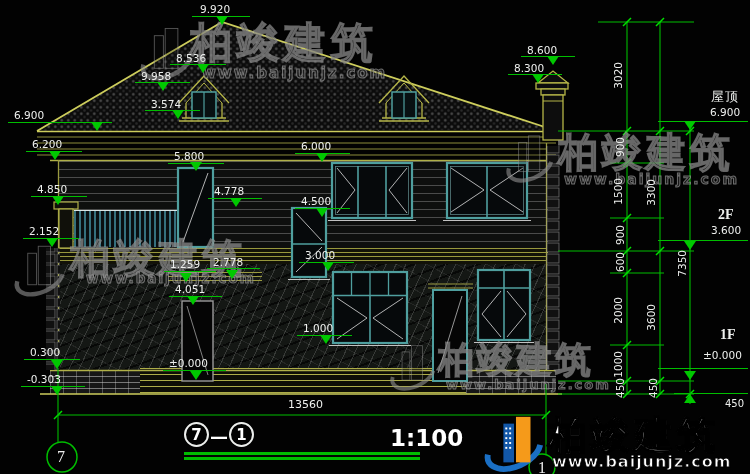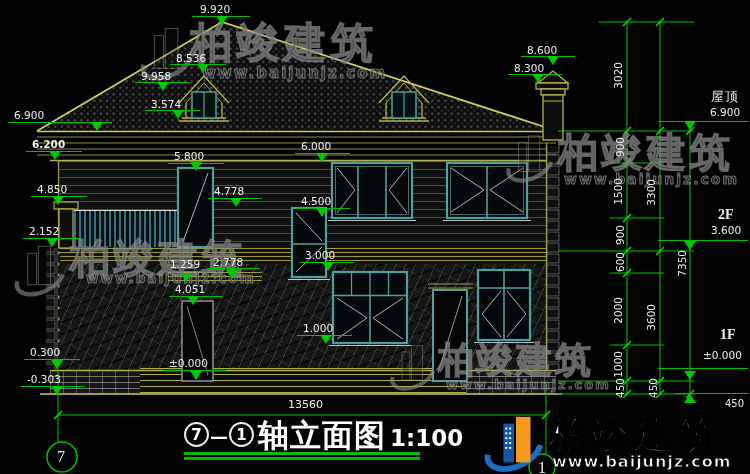--- a/index.html
+++ b/index.html
@@ -351,21 +351,21 @@
       <div class="tri" style="left: 172px; top: 110px;"></div>
       <div class="dim" style="left: 527px; top: 44px;">8.600</div>
       <div class="gline" style="left: 521px; width: 54px; top: 56px;"></div>
       <div class="tri" style="left: 547px; top: 56px;"></div>
       <div class="dim" style="left: 514px; top: 62px;">8.300</div>
       <div class="gline" style="left: 508px; width: 54px; top: 74px;"></div>
       <div class="tri" style="left: 532px; top: 74px;"></div>
       <div class="dim" style="left: 14px; top: 109px;">6.900</div>
       <div class="gline" style="left: 8px; width: 104px; top: 122px;"></div>
       <div class="tri" style="left: 91px; top: 122px;"></div>
-      <div class="dim" style="left: 32px; top: 138px; font-weight: bold;">6.200</div>
+      <div class="dim" style="left: 32px; top: 138px;">6.200</div>
       <div class="gline" style="left: 26px; width: 56px; top: 151px;"></div>
       <div class="tri" style="left: 49px; top: 151px;"></div>
       <div class="dim" style="left: 174px; top: 150px;">5.800</div>
       <div class="gline" style="left: 168px; width: 56px; top: 163px;"></div>
       <div class="tri" style="left: 190px; top: 162px;"></div>
       <div class="dim" style="left: 301px; top: 140px;">6.000</div>
       <div class="gline" style="left: 295px; width: 55px; top: 153px;"></div>
       <div class="tri" style="left: 316px; top: 153px;"></div>
       <div class="dim" style="left: 37px; top: 183px;">4.850</div>
       <div class="gline" style="left: 31px; width: 56px; top: 196px;"></div>
@@ -433,19 +433,18 @@
       <div class="dim-v" style="left: 676px; top: 250px;">7350</div>
     </div>
 
   <div id="title-block">
     <span class="bubble-num" style="left:57px;top:448px;">7</span>
     <span class="bubble-num" style="left:538px;top:459px;">1</span>
 
     <div class="axis-badge" style="left:184px;top:422px;">7</div>
     <span class="title-dash" style="left:210px;top:426px;">—</span>
     <div class="axis-badge" style="left:229px;top:422px;">1</div>
-    <span class="title-main" style="left:258px;top:420px;">轴立面图</span>
     <span class="title-scale" style="left:390px;top:427px;">1:100</span>
     <div class="title-line" style="left:184px;top:452px;width:236px;"></div>
     <div class="title-line" style="left:184px;top:457px;width:236px;"></div>
   </div>
 
 </div>
 
 </body></html>

